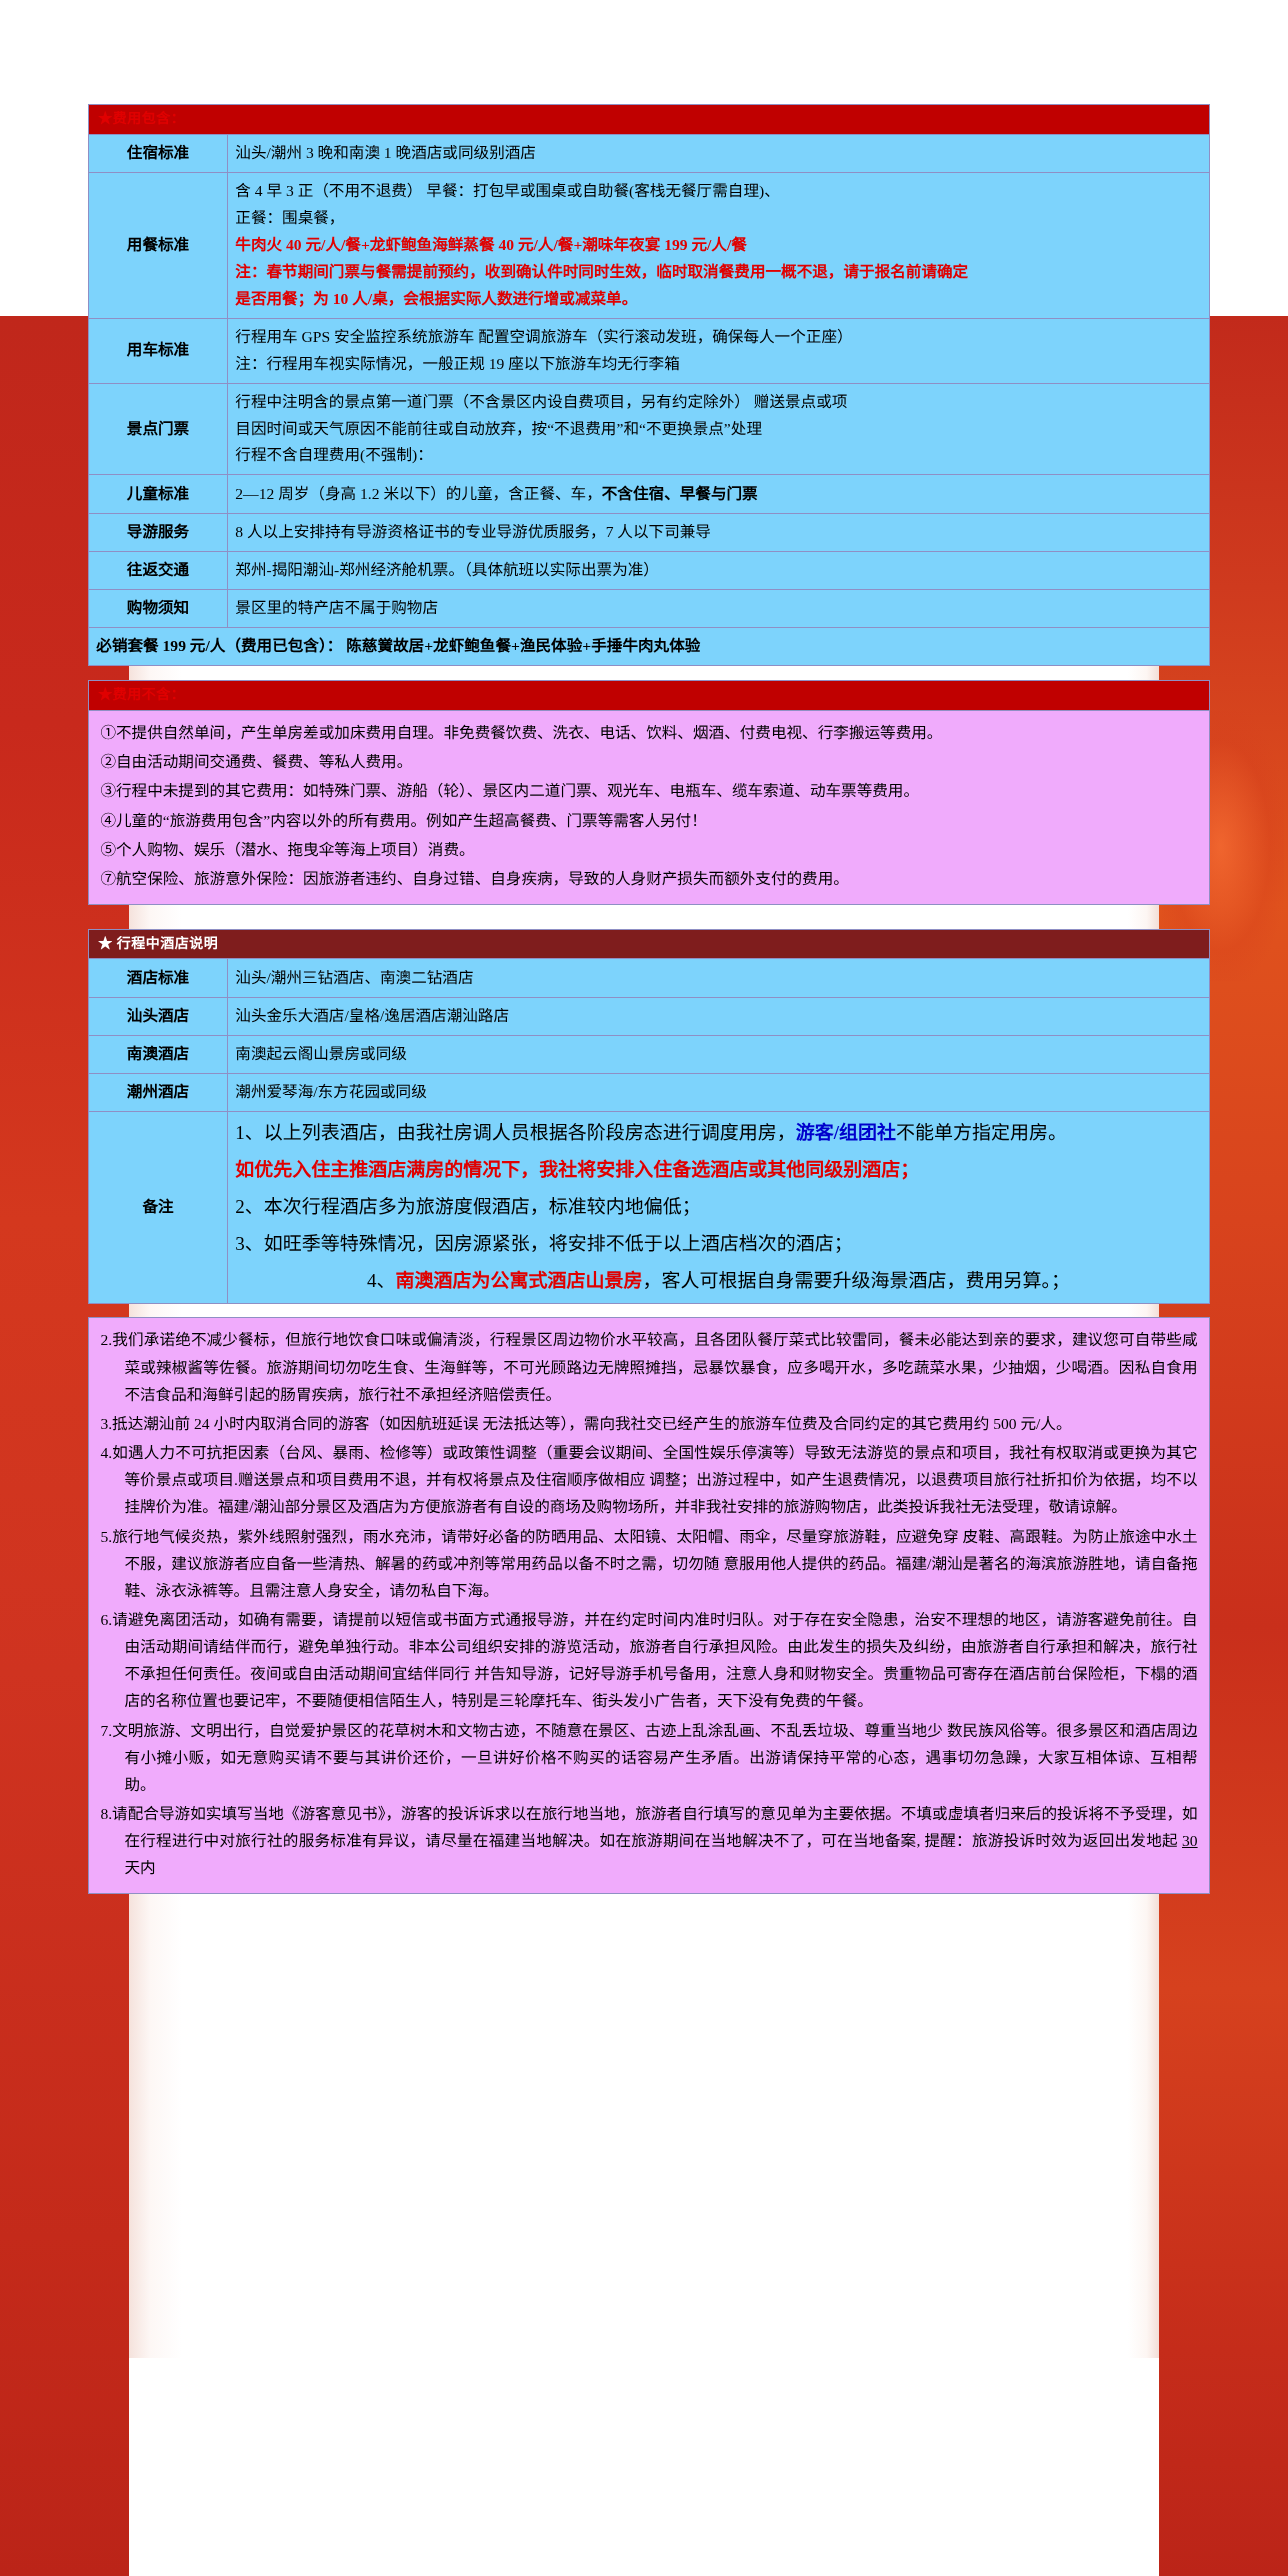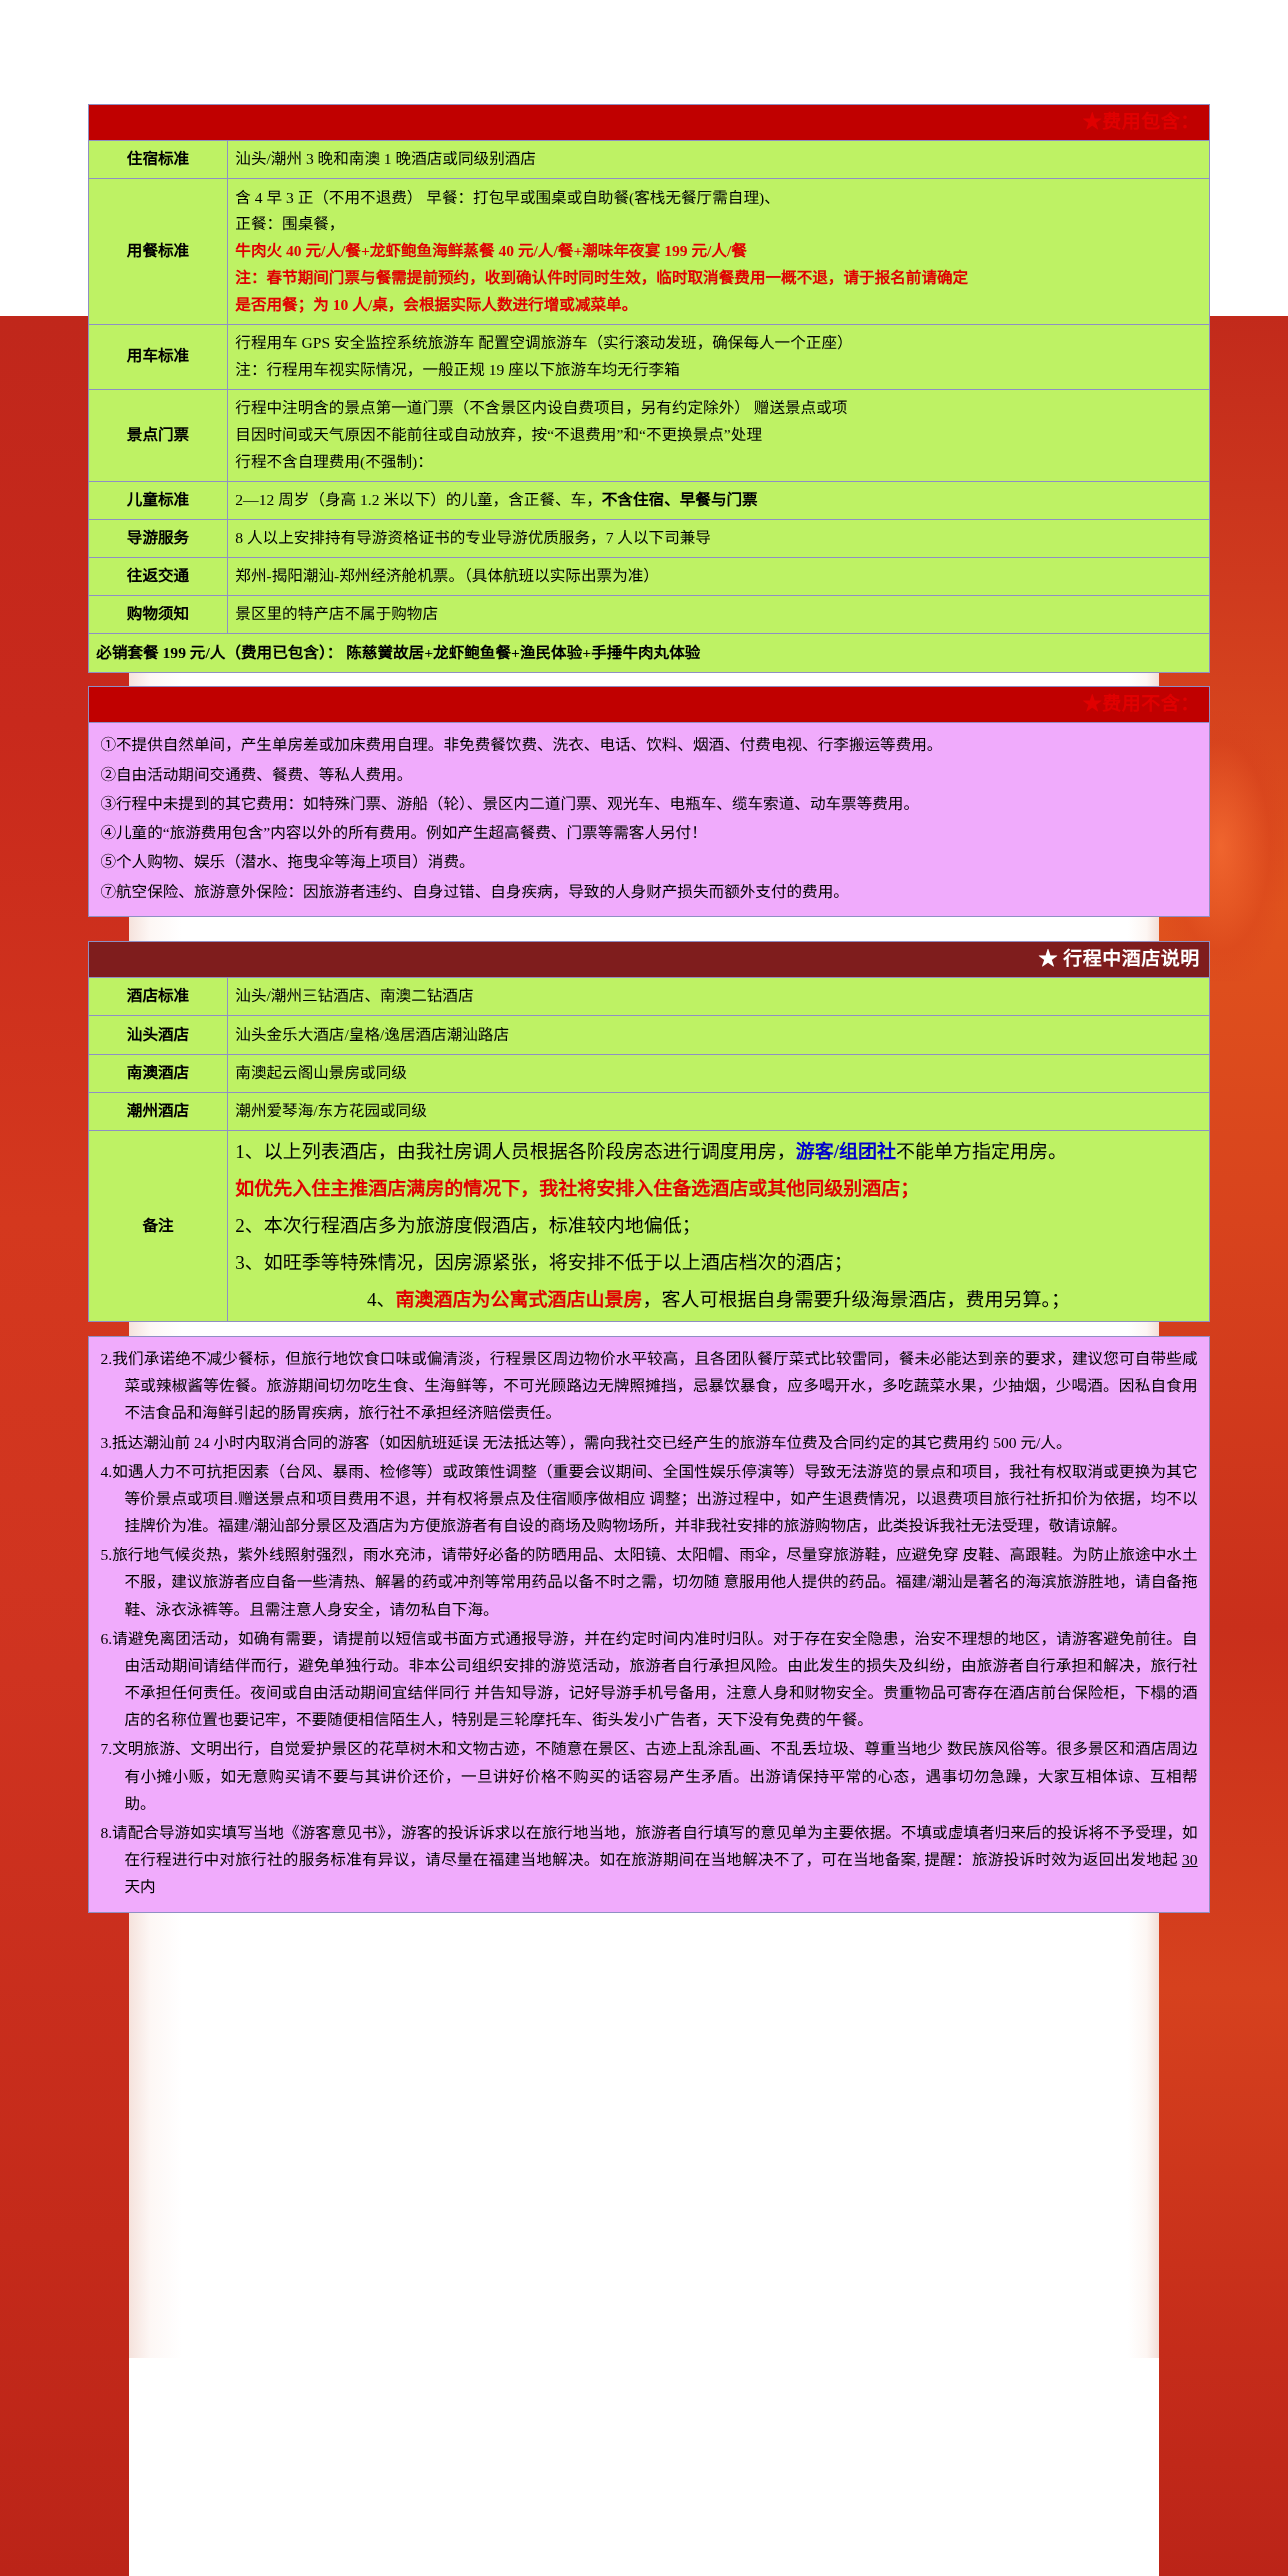--- a/index.html
+++ b/index.html
@@ -51,21 +51,21 @@
 
   
   #page {
     position:absolute; left:88px; top:104px; width:1122px;
     z-index:5;
   }
 
   
   table.doc-table {
     width:100%; border-collapse:collapse; table-layout:fixed;
-    background:#bef264;
+    background:#7dd3fc;
   }
   table.doc-table td {
     border:1px solid #8f8fc4;
     vertical-align:middle;
     padding:5.2px 7.3px;
     font-size:15.6px;
     line-height:1.72;
     color:#000;
   }
   td.label-col {
@@ -76,25 +76,24 @@
     font-size:15.6px;
   }
   td.value-col { text-align:left; }
 
   
   .sec-bar {
     border:1px solid #8f8fc4;
     border-bottom:none;
     color:#ffffff;
     font-weight:bold;
-    font-size:19px;
+    font-size:14px;
     letter-spacing:0.5px;
     padding:5.2px 9.3px 6.2px 9.3px;
     line-height:1.25;
-    text-align:right;
   }
   .sec-bar.red   { background:#c00000; }
   .sec-bar.brown { background:#7f1d1d; }
 
   
   .red  { color:#e00000; font-weight:bold; }
   .blue { color:#0000cc; font-weight:bold; }
   .bold { font-weight:bold; }
   .ul   { text-decoration:underline; }
 

